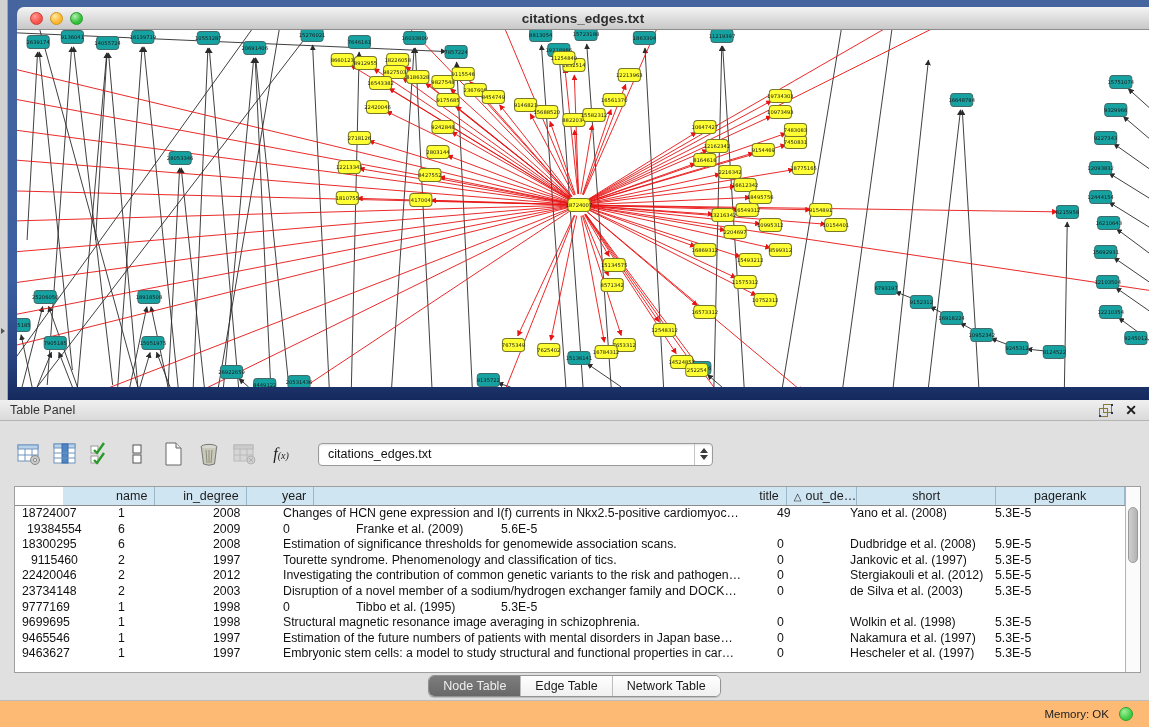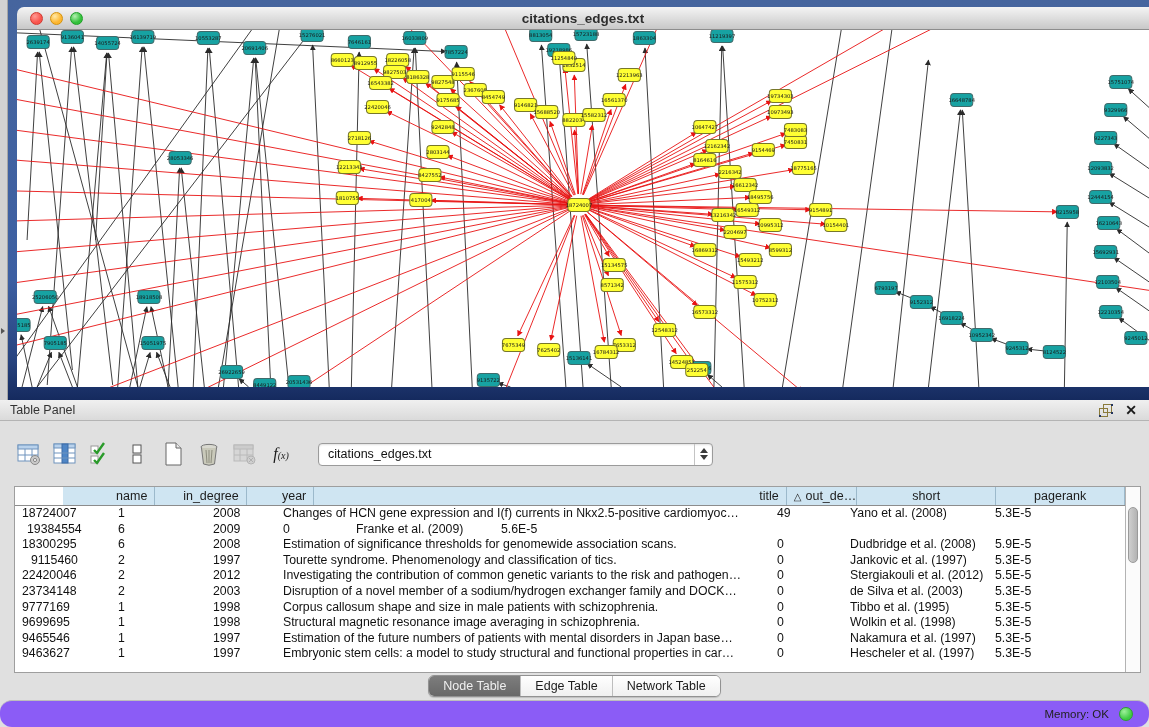--- a/index.html
+++ b/index.html
@@ -79,22 +79,22 @@
   
   .tabbar { position:absolute; left:0; right:0; top:275px; text-align:center; }
   .seg { display:inline-flex; border:1px solid #929292; border-radius:6px; overflow:hidden;
          background:#ffffff; box-shadow:0 1px 1px rgba(0,0,0,0.15); }
   .tab { font-size:12.5px; padding:2px 14px; height:20px; line-height:17px; color:#1c1c1c;
          background:linear-gradient(180deg,#ffffff,#f0f0f0); border-right:1px solid #bdbdbd; }
   .tab:last-child { border-right:none; }
   .tab.active { background:linear-gradient(180deg,#7d7d7d,#686868); color:#efefef; }
 
   
-  .statusbar { position:absolute; left:0; right:0; bottom:0; height:27px; background:#8b5cf6;
-               border-top:1px solid #bdbdbd;border-radius:12px; }
+  .statusbar { position:absolute; left:0; right:0; bottom:0; height:27px; background:#fdba74;
+               border-top:1px solid #bdbdbd; }
   .mem { position:absolute; right:40px; top:7px; font-size:11.5px; color:#222; }
   .mem-dot { position:absolute; right:16px; top:6px; width:14px; height:14px; border-radius:50%;
              background:radial-gradient(circle at 35% 30%,#9ef09a,#3ecb42 65%);
              border:1px solid #2f9e33; }
 </style>
 </head>
 <body>
 
 <div class="stage">
 
@@ -848,21 +848,20 @@
               <div class="td" style="width: 70px;">2003</div>
               <div class="td" style="width: 494px;">Disruption of a novel member of a sodium/hydrogen exchanger family and DOCK…</div>
               <div class="td" style="width: 73px;">0</div>
               <div class="td" style="width: 145px;">de Silva et al. (2003)</div>
               <div class="td" style="width: 134px;">5.3E-5</div>
             </div>
             <div class="tr">
               <div class="td" style="width: 96px;">9777169</div>
               <div class="td" style="width: 95px;">1</div>
               <div class="td" style="width: 70px;">1998</div>
-              <div class="td" style="width: 494px;">Corpus callosum shape and size in male patients with schizophrenia.</div>
               <div class="td" style="width: 73px;">0</div>
               <div class="td" style="width: 145px;">Tibbo et al. (1995)</div>
               <div class="td" style="width: 134px;">5.3E-5</div>
             </div>
             <div class="tr">
               <div class="td" style="width: 96px;">9699695</div>
               <div class="td" style="width: 95px;">1</div>
               <div class="td" style="width: 70px;">1998</div>
               <div class="td" style="width: 494px;">Structural magnetic resonance image averaging in schizophrenia.</div>
               <div class="td" style="width: 73px;">0</div>

